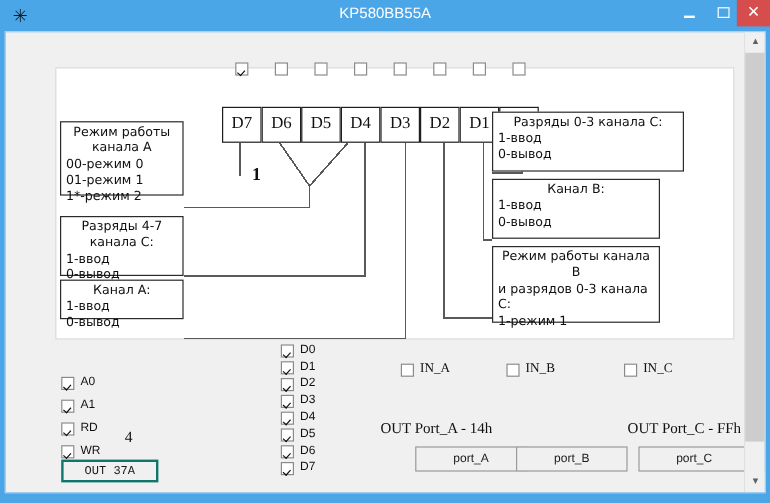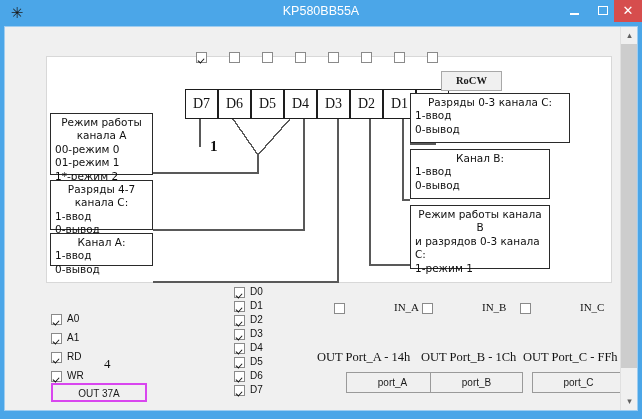--- a/index.html
+++ b/index.html
@@ -111,35 +111,35 @@
   .cb.checked::after{
     content:"";position:absolute;left:2px;top:4px;width:3px;height:5px;
     border:solid #111;border-width:0 1.4px 1.4px 0;transform:rotate(42deg);
   }
   .cblab{
     position:absolute;font-size:10px;color:#111;
     font-family:"Liberation Sans",sans-serif;white-space:nowrap;
   }
   .cblab-serif{
     position:absolute;font-size:11px;color:#111;
-    font-family:"Liberation Serif",serif;white-space:nowrap;margin-left:44px;
+    font-family:"Liberation Serif",serif;white-space:nowrap;
   }
   .four{
     position:absolute;left:99px;top:329px;font-size:13px;color:#111;
     font-family:"Liberation Serif",serif;
   }
   .btn{
     position:absolute;background:#f0f0f0;border:1px solid #9a9a9a;
     box-sizing:border-box;text-align:center;color:#1a1a1a;
     font-family:"Liberation Sans",sans-serif;
   }
   .btn-out37a{
-    left:46px;top:356px;width:96px;height:19px;
+    left:46px;top:356px;width:81px;height:19px;
     font-size:10px;line-height:17px;
-    border:2px solid #d946ef;font-family:Liberation Sans, sans-serif;
+    border:2px solid #0f766e;font-family:Liberation Mono, monospace;
   }
   .portbtn{
     width:93px;height:21px;top:345px;font-size:10px;line-height:19px;
   }
   .outlab{
     position:absolute;top:323px;font-size:12.5px;color:#111;
     font-family:Liberation Serif, serif;white-space:nowrap;
   }
 </style>
 </head>
@@ -193,23 +193,22 @@
     <div class="bitcell" style="left:213px;">D6</div>
     <div class="bitcell" style="left:246px;">D5</div>
     <div class="bitcell" style="left:279px;">D4</div>
     <div class="bitcell" style="left:312px;">D3</div>
     <div class="bitcell" style="left:345px;">D2</div>
     <div class="bitcell" style="left:378px;">D1</div>
     <div class="bitcell" style="left:411px;">D0</div>
 
     <div class="lbl-one">1</div>
 
-    <div class="rocw">RoCW</div>
-
-    <div class="dbox" style="left:45px;top:86px;width:103px;height:62px;">
+
+    <div class="dbox" style="left:45px;top:74px;width:103px;height:62px;">
       <div class="ctr">Режим работы канала А</div>
       <div>00-режим 0</div>
       <div>01-режим 1</div>
       <div>1*-режим 2</div>
     </div>
 
     <div class="dbox" style="left:45px;top:153px;width:103px;height:50px;">
       <div class="ctr">Разряды 4-7 канала С:</div>
       <div>1-ввод</div>
       <div>0-вывод</div>
@@ -282,21 +281,20 @@
     <div class="cb" style="left:329px;top:276px;"></div>
     <div class="cblab-serif" style="left:345px;top:274px;">IN_A</div>
 
     <div class="cb" style="left:417px;top:276px;"></div>
     <div class="cblab-serif" style="left:433px;top:274px;">IN_B</div>
 
     <div class="cb" style="left:515px;top:276px;"></div>
     <div class="cblab-serif" style="left:531px;top:274px;">IN_C</div>
 
     <div class="outlab" style="left:312px;">OUT Port_A - 14h</div>
-    <div class="outlab" style="left:416px;">OUT Port_B - 1Ch</div>
     <div class="outlab" style="left:518px;">OUT Port_C - FFh</div>
 
     <div class="btn portbtn" style="left:341px;">port_A</div>
     <div class="btn portbtn" style="left:527px;">port_C</div>
     <div class="btn portbtn" style="left:425px;">port_B</div>
 
     <div class="vscroll">
       <div class="arrow up">▴</div>
       <div class="thumb"></div>
       <div class="arrow down">▾</div>

